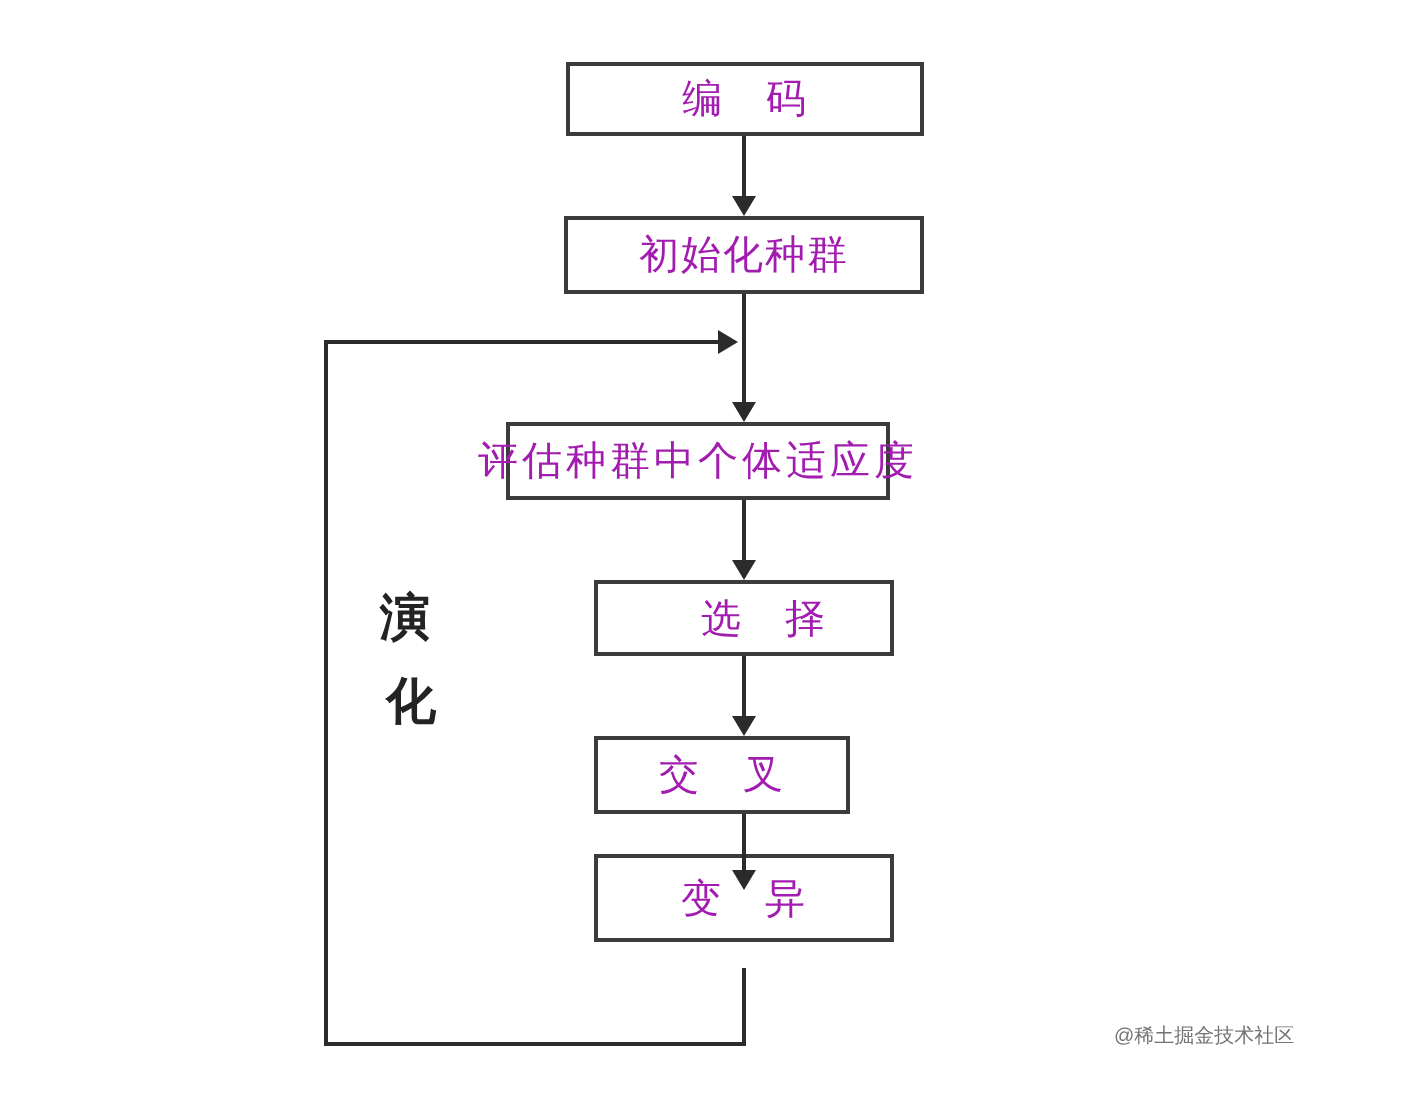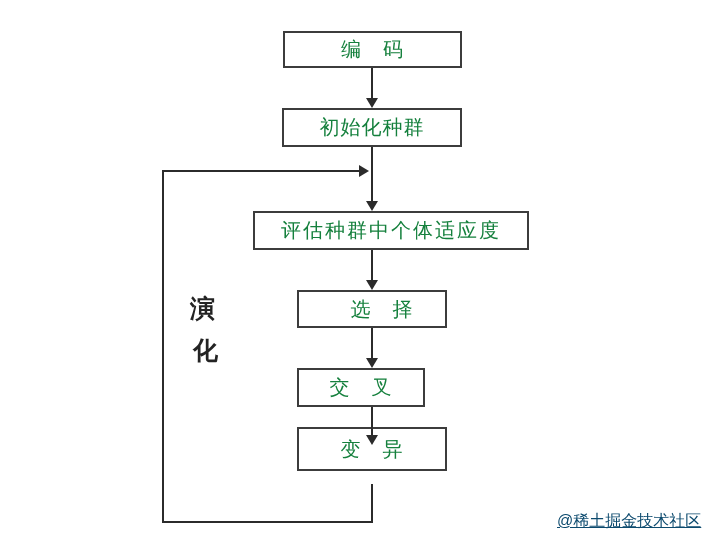--- a/index.html
+++ b/index.html
@@ -13,31 +13,31 @@
     width: 708px;
     height: 549px;
     background: #ffffff;
     overflow: hidden;
   }
   .node {
     position: absolute;
     box-sizing: border-box;
     border: 2px solid #3c3c3c;
     background: #ffffff;
-    color: #15803d;
+    color: #a21caf;
     display: flex;
     align-items: center;
     justify-content: center;
     font-size: 20px;
     letter-spacing: 1px;
     white-space: nowrap;
   }
   .node-encode   { left: 283px; top: 31px;  width: 179px; height: 37px; }
   .node-init     { left: 282px; top: 108px; width: 180px; height: 39px; }
-  .node-evaluate { left: 253px; top: 211px; width: 276px; height: 39px; font-size: 20px; letter-spacing: 2px; }
+  .node-evaluate { left: 253px; top: 211px; width: 192px; height: 39px; font-size: 20px; letter-spacing: 2px; }
   .node-select   { left: 297px; top: 290px; width: 150px; height: 38px; padding-left: 20px; }
   .node-cross    { left: 297px; top: 368px; width: 128px; height: 39px; }
   .node-mutate   { left: 297px; top: 427px; width: 150px; height: 44px; }
 
   .line {
     position: absolute;
     background: #2b2b2b;
   }
   
   .seg-1 { left: 371px; top: 68px;  width: 2px; height: 33px; }
@@ -80,25 +80,24 @@
     font-weight: bold;
     letter-spacing: 0;
   }
   .loop-char-1 { left: 190px; top: 292px; }
   .loop-char-2 { left: 193px; top: 334px; }
 
   .watermark {
     position: absolute;
     left: 557px;
     top: 511px;
-    font-size: 16px;
-    color: #0c4a6e;
+    font-size: 10px;
+    color: #737373;
     font-family: "Liberation Sans", "DejaVu Sans", sans-serif;
     white-space: nowrap;
-    text-decoration: underline;
   }
 </style>
 </head>
 <body>
 
 <div id="canvas">
 
   <div class="node node-encode">编　码</div>
   <div class="node node-init">初始化种群</div>
   <div class="node node-evaluate">评估种群中个体适应度</div>

